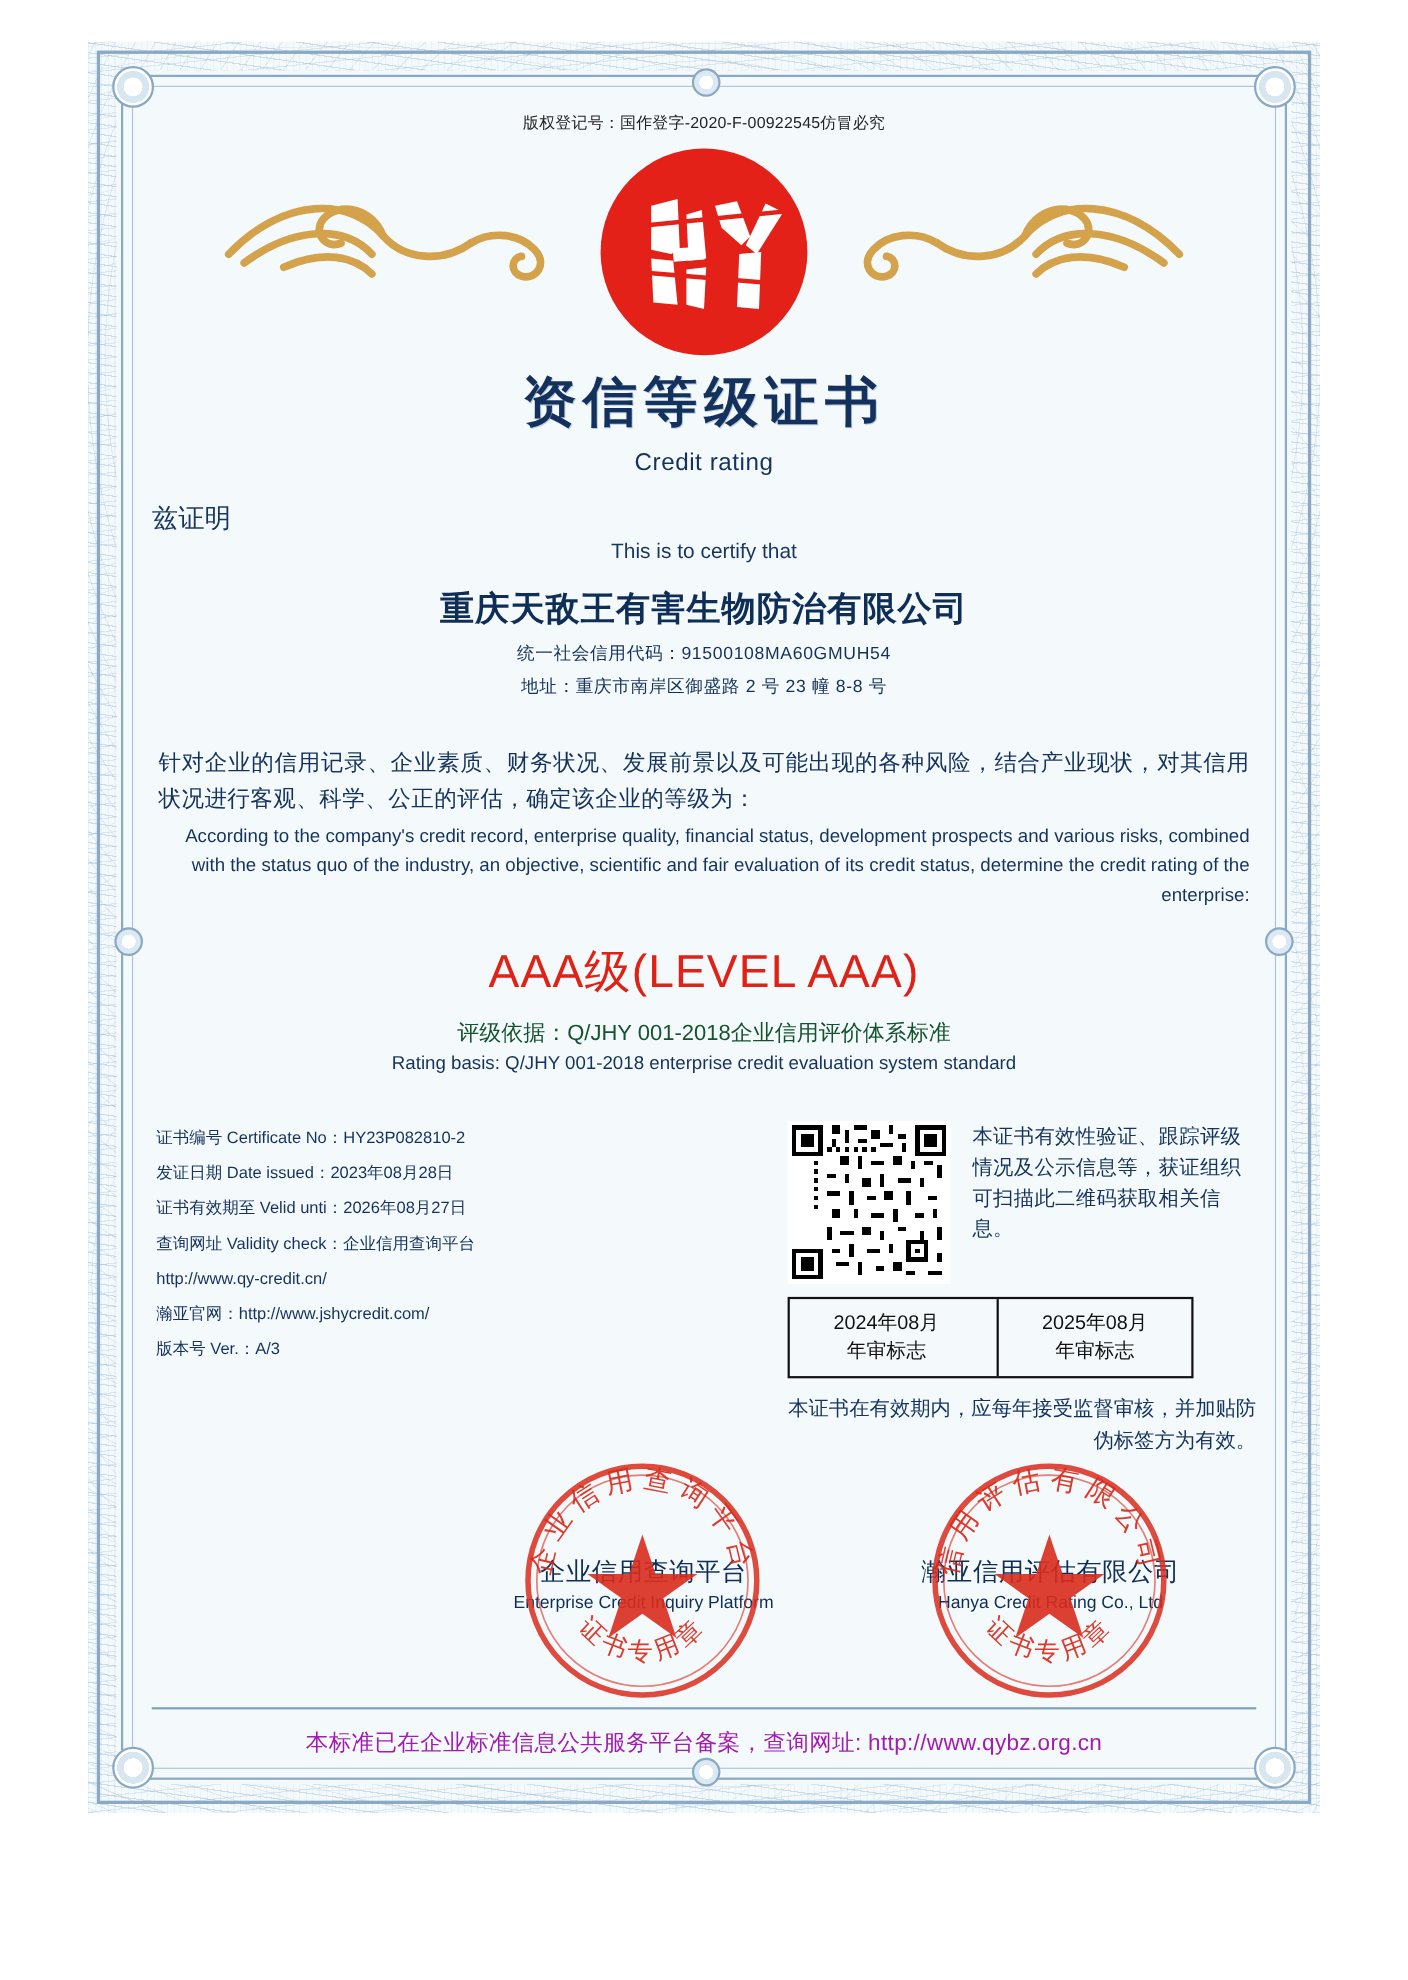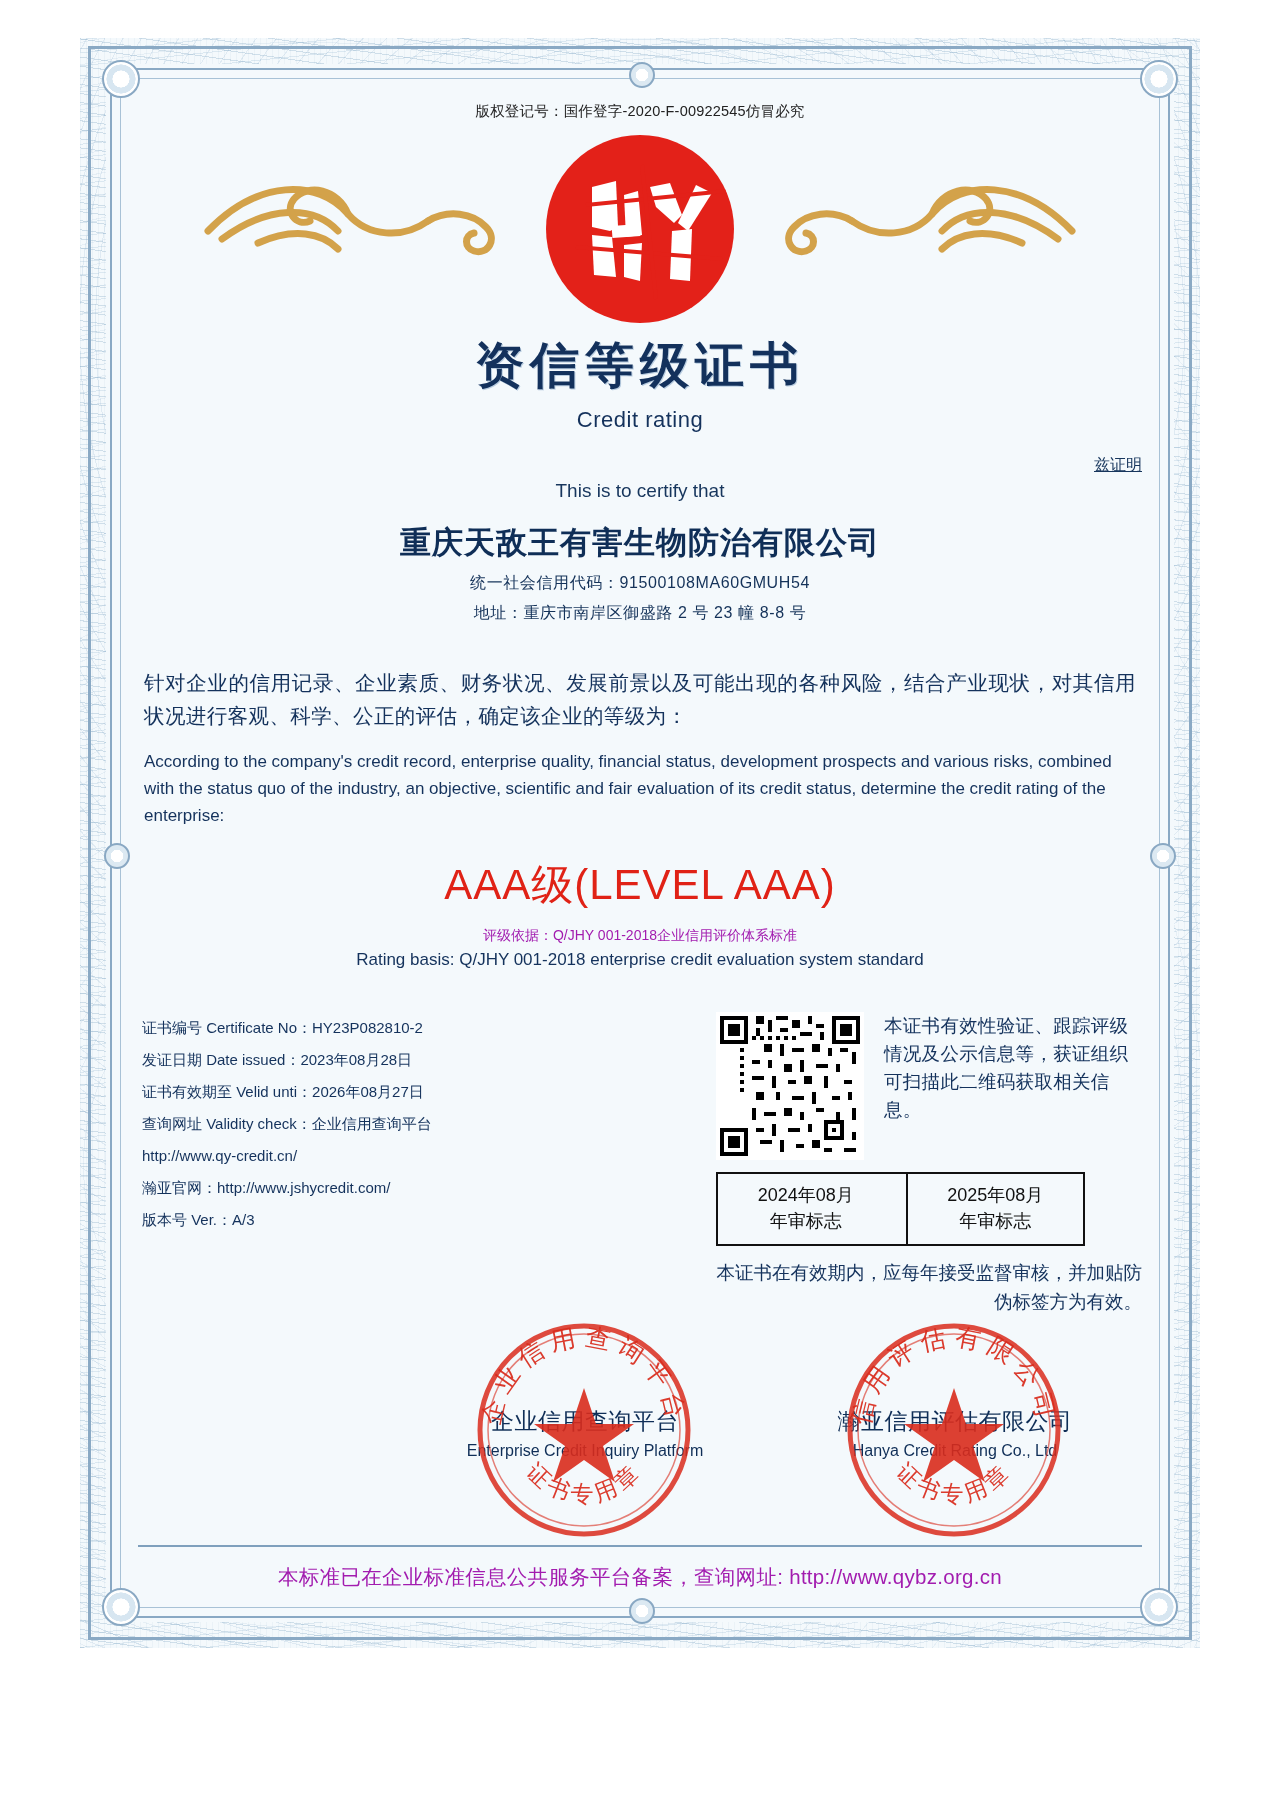--- a/index.html
+++ b/index.html
@@ -152,25 +152,24 @@
     text-shadow: 1px 1px 0 #b9cde0;
   }
   .title-en {
     text-align: center;
     font-size: 22px;
     color: #14325c;
     margin-top: 8px;
     letter-spacing: 0.5px;
   }
   .certify-cn {
-    text-align: right;
-    font-size: 16px;
+    text-align: left;
+    font-size: 24px;
     color: #17365d;
     margin-top: 22px;
-    text-decoration: underline;
   }
   .certify-en {
     text-align: center;
     font-size: 19px;
     color: #17365d;
     margin-top: 4px;
   }
   .company-name {
     text-align: center;
     font-size: 31px;
@@ -197,36 +196,36 @@
     font-size: 20.5px;
     line-height: 33px;
     color: #14325c;
     text-align: justify;
     letter-spacing: 0.4px;
   }
   .para-en {
     font-size: 17px;
     line-height: 27px;
     color: #14325c;
-    text-align: left;
-    margin-top: 16px;
+    text-align: right;
+    margin-top: 3px;
   }
 
   .level {
     text-align: center;
     font-size: 42px;
     font-weight: normal;
     color: #e02216;
     margin-top: 28px;
     letter-spacing: 1px;
   }
   .basis-cn {
     text-align: center;
-    font-size: 14px;
-    color: #a21caf;
+    font-size: 20px;
+    color: #14532d;
     margin-top: 14px;
   }
   .basis-en {
     text-align: center;
     font-size: 17px;
     color: #14325c;
     margin-top: 5px;
   }
 
   

